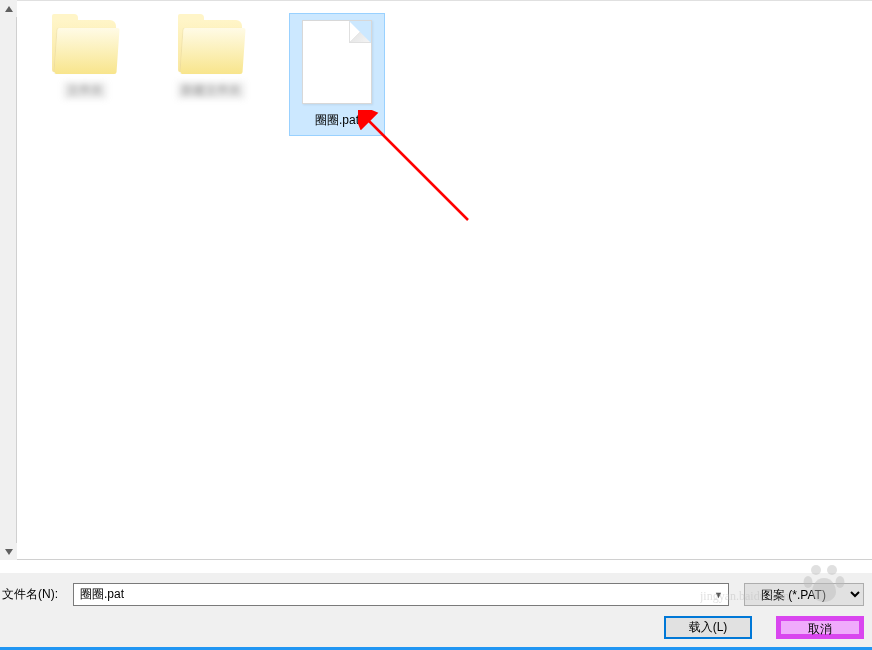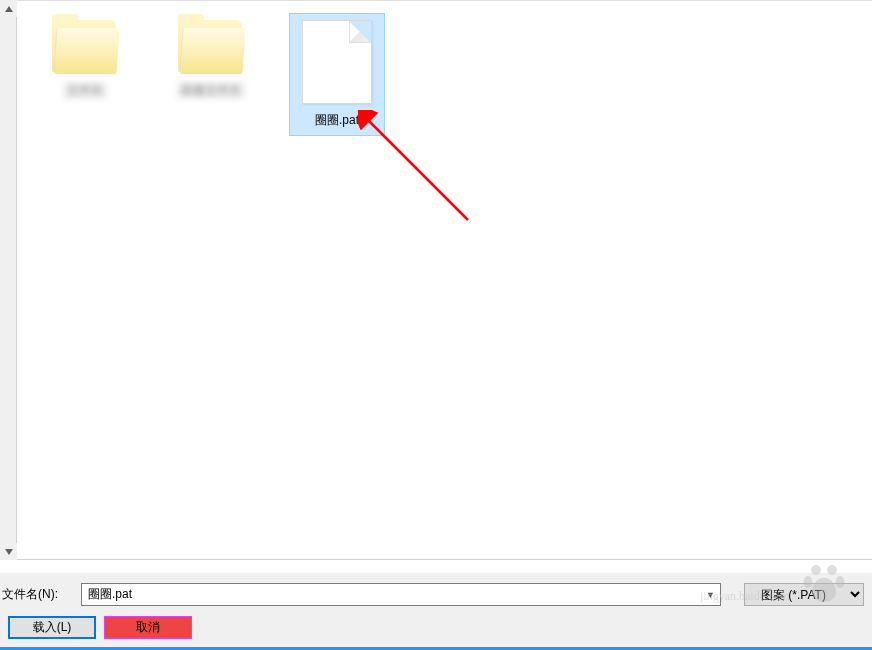--- a/index.html
+++ b/index.html
@@ -156,21 +156,21 @@
       right: 0;
       top: 572px;
       height: 78px;
       background: #f0f0f0;
       border-top: 1px solid #fff;
     }
     .filename-row {
       display: flex;
       align-items: center;
       padding: 10px 8px 6px 0;
-      gap: 23px;
+      gap: 15px;
     }
     .filename-label {
       font-size: 12px;
       white-space: nowrap;
       padding-left: 2px;
     }
     .filename-input {
       flex: 1;
       height: 23px;
       border: 1px solid #7a7a7a;
@@ -198,29 +198,29 @@
       width: 120px;
       height: 23px;
       border: 1px solid #adadad;
       background: #e1e1e1;
       font-size: 12px;
       font-family: inherit;
       padding: 0 12px;
     }
     .button-row {
       display: flex;
-      justify-content: flex-start;
+      justify-content: flex-end;
       padding: 4px 8px;
-      gap: 8px;
+      gap: 24px;
     }
     .dlg-button {
       width: 88px;
       height: 23px;
-      border: 1px solid #d946ef;
-      background: #ef4444;
+      border: 5px solid #d946ef;
+      background: #f0abfc;
       font-size: 12px;
       font-family: inherit;
       cursor: pointer;
     }
     .dlg-button.primary {
       border: 2px solid #0078d7;
       background: #e1e1e1;
     }
     .watermark {
       position: absolute;

